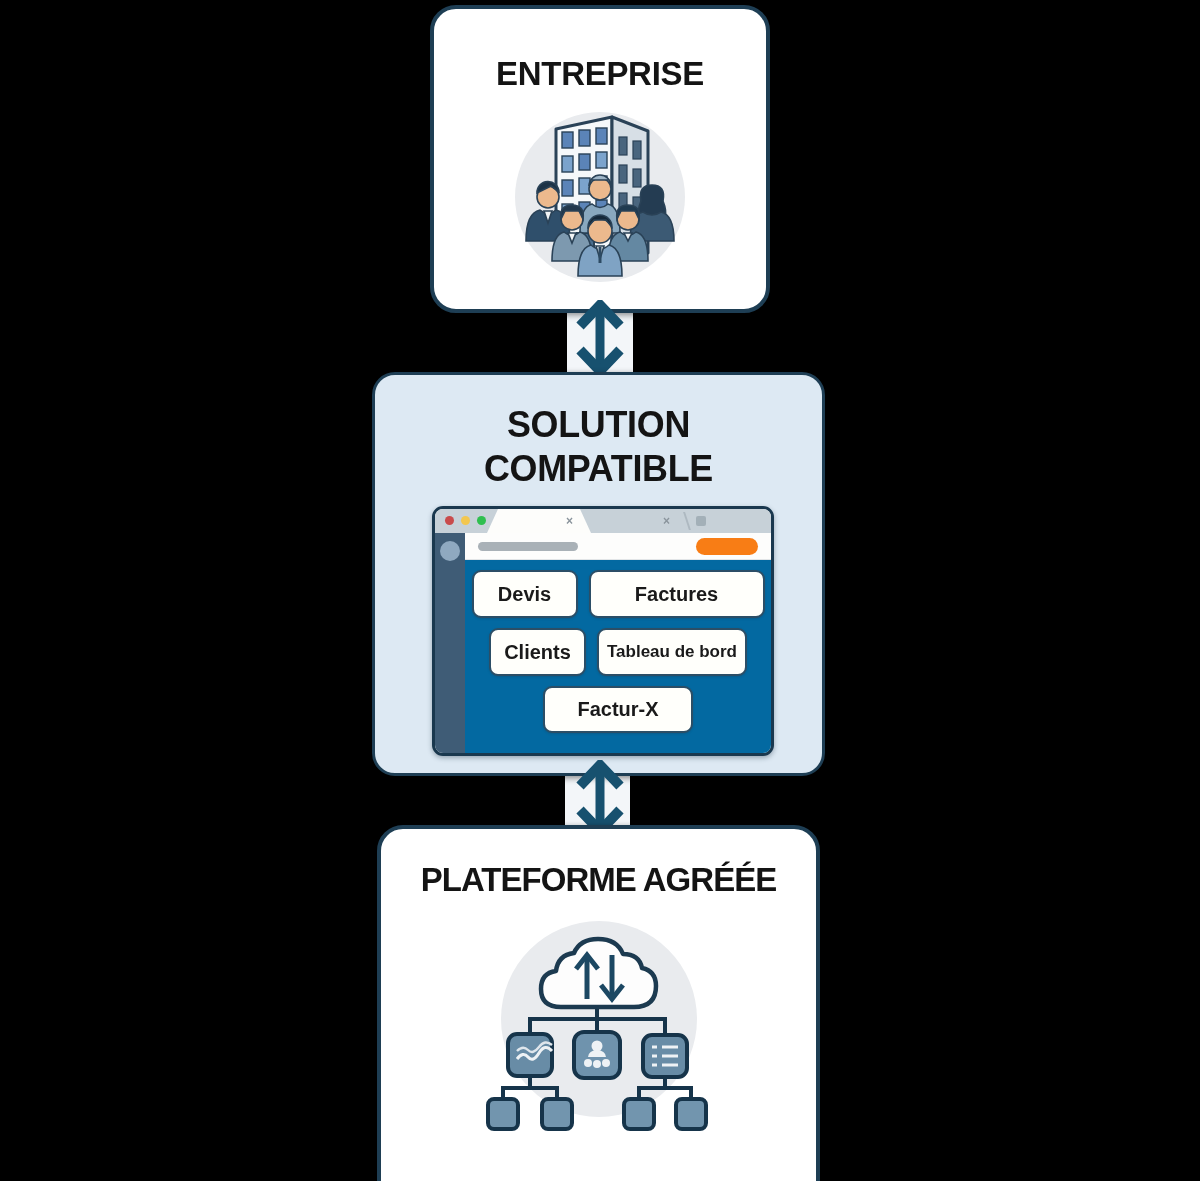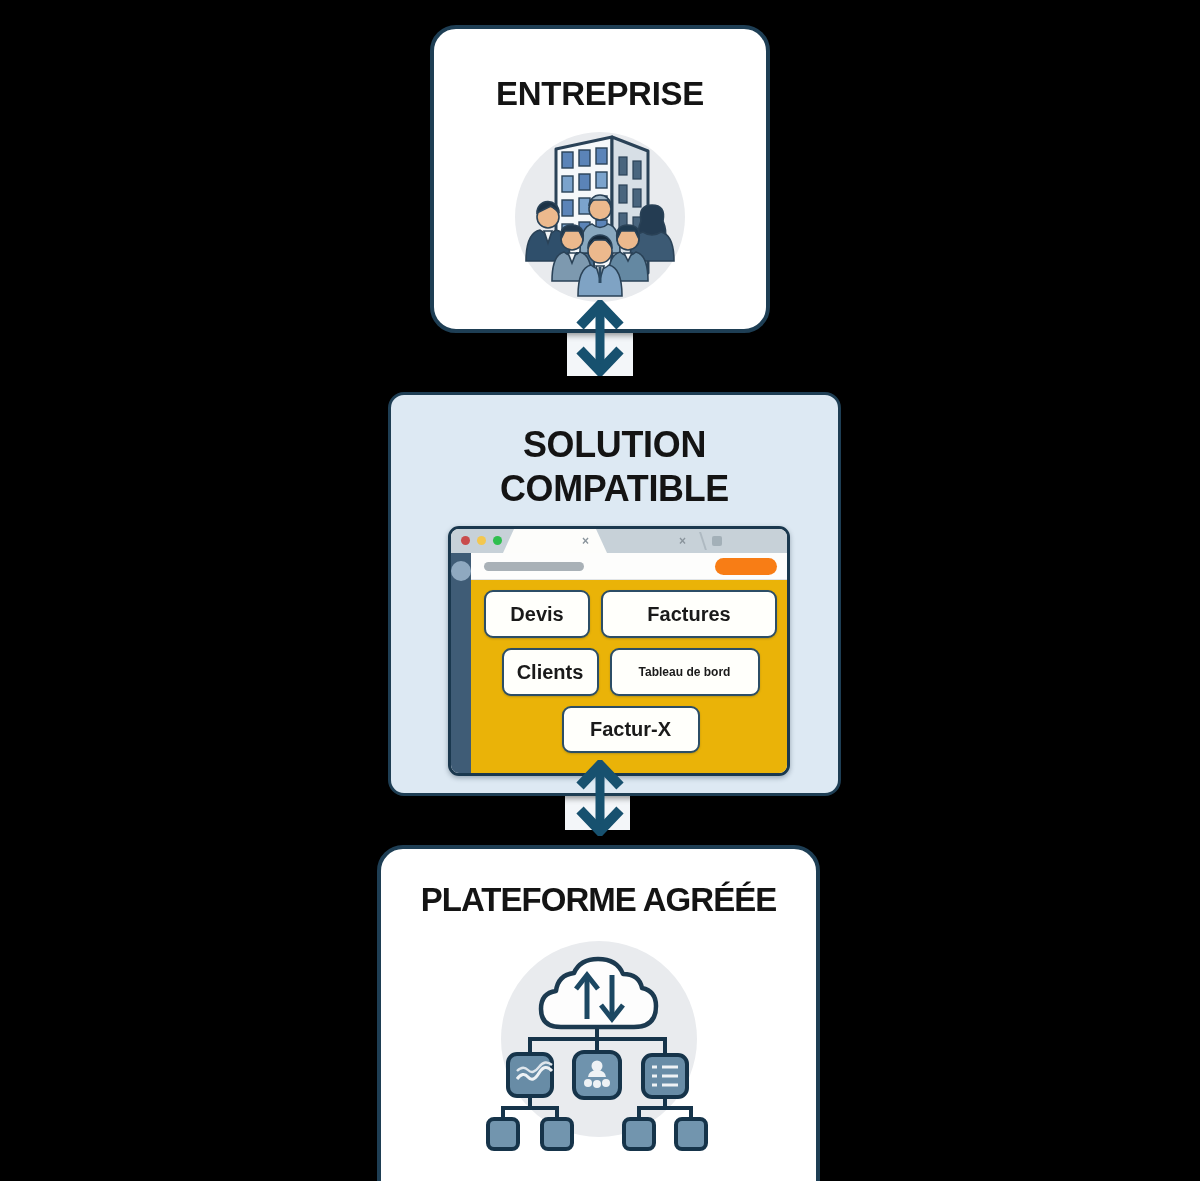--- a/index.html
+++ b/index.html
@@ -3,23 +3,23 @@
 <meta charset="utf-8">
 <style>
   html,body{margin:0;padding:0;background:#000;}
   .canvas{
     position:relative;width:1200px;height:1181px;background:#000;overflow:hidden;
     font-family:"Liberation Sans", sans-serif;
   }
   
   .dbox{position:absolute;box-sizing:border-box;background:#fff;
     border:4px solid #1e3e54;border-radius:26px;
-    box-shadow:0 2px 6px rgba(0,0,0,.45);margin-top:20px;}
+    box-shadow:0 2px 6px rgba(0,0,0,.45);}
   .box-top{left:430px;top:5px;width:340px;height:308px;}
-  .box-middle{left:388px;top:372px;width:453px;height:404px;background:#dde9f3;border-width:3px;border-radius:16px;}
+  .box-middle{left:372px;top:372px;width:453px;height:404px;background:#dde9f3;border-width:3px;border-radius:23px;}
   .box-bottom{left:377px;top:825px;width:443px;height:386px;}
   .dbox h2{
     margin:0;text-align:center;color:#141414;font-weight:bold;
     letter-spacing:-.3px;line-height:1.18;transform:scaleX(.97);
   }
   .box-top h2{padding-top:44px;font-size:34px;}
   .box-middle h2{padding-top:28px;font-size:37px;}
   .box-bottom h2{padding-top:30px;font-size:34px;letter-spacing:-1px;}
   .illus{position:absolute;left:50%;transform:translateX(-50%);}
   .illus-entreprise{top:92px;}
@@ -53,30 +53,30 @@
   .tab-inactive .tab-close{margin-left:68px;}
   .tab-divider{width:2px;height:18px;background:#aeb9c1;transform:skewX(18deg);margin:0 8px 0 16px;}
   .tab-favicon{width:10px;height:10px;border-radius:2px;background:#9aa7b0;opacity:.8;}
   .bbody{display:flex;height:calc(100% - 24px);}
   .bsidebar{width:30px;background:#3f5c76;display:flex;justify-content:center;}
   .avatar{width:20px;height:20px;border-radius:50%;background:#8fa9c0;margin-top:8px;}
   .bmain{flex:1;display:flex;flex-direction:column;}
   .btoolbar{height:37px;background:#fdfdfc;display:flex;align-items:center;padding:0 13px;border-bottom:1px solid #e2e5e7;}
   .url-pill{width:100px;height:9px;border-radius:5px;background:#a9b1b7;}
   .action-pill{margin-left:auto;width:62px;height:17px;border-radius:9px;background:#f87d15;}
-  .bcontent{flex:1;background:#eab308;padding:10px 13px;box-sizing:border-box;}
+  .bcontent{flex:1;background:#0369a1;padding:10px 0;box-sizing:border-box;}
   .btn-row{display:flex;gap:11px;margin-bottom:10px;justify-content:center;}
   .mock-btn{box-sizing:border-box;height:48px;background:#fffffb;border:2px solid #2c4e66;
     border-radius:9px;display:flex;align-items:center;justify-content:center;
     font-weight:bold;font-size:20px;color:#1a1a1a;box-shadow:0 1px 2px rgba(30,50,70,.25);}
   .btn-devis{width:106px;}
   .btn-factures{width:176px;}
   .btn-clients{width:97px;}
-  .btn-tableau{width:150px;font-size:12px;}
-  .btn-facturx{width:138px;height:47px;}
+  .btn-tableau{width:150px;font-size:17px;}
+  .btn-facturx{width:150px;height:47px;}
 </style>
 </head>
 <body>
 
 <div class="canvas">
 
   <div class="strip strip-1"></div>
   <div class="strip strip-2"></div>
 
   <section class="dbox box-top">

